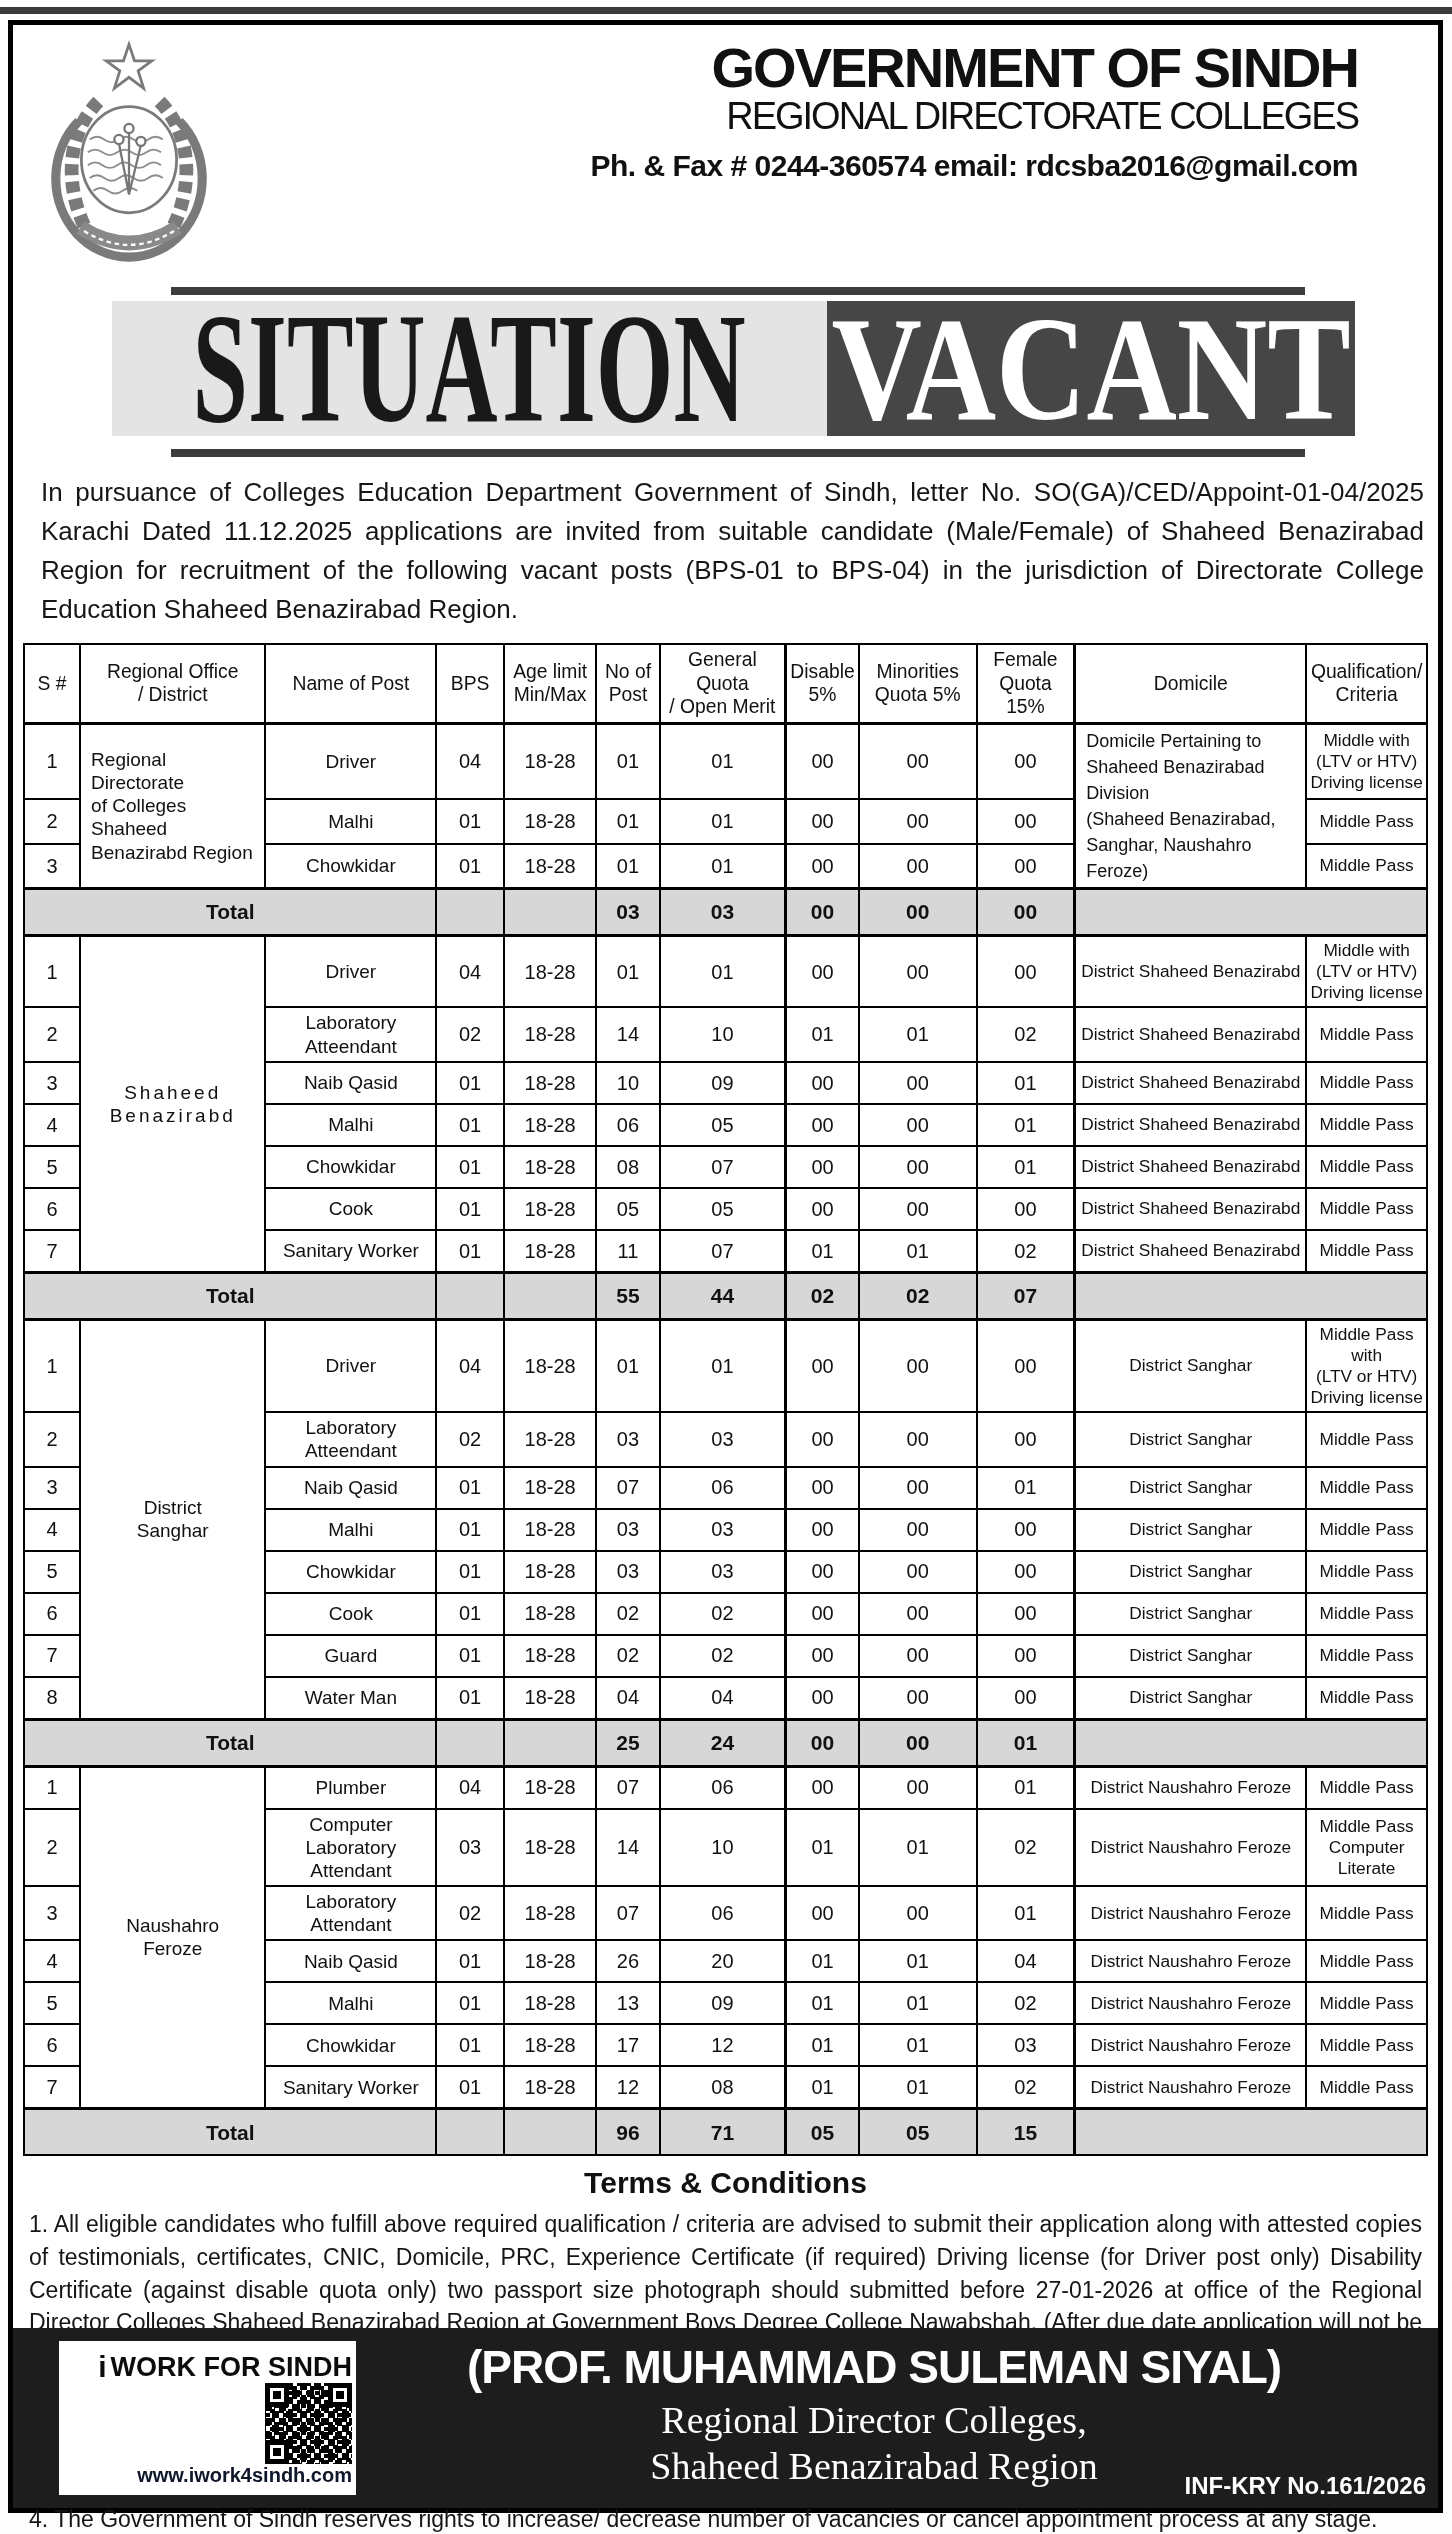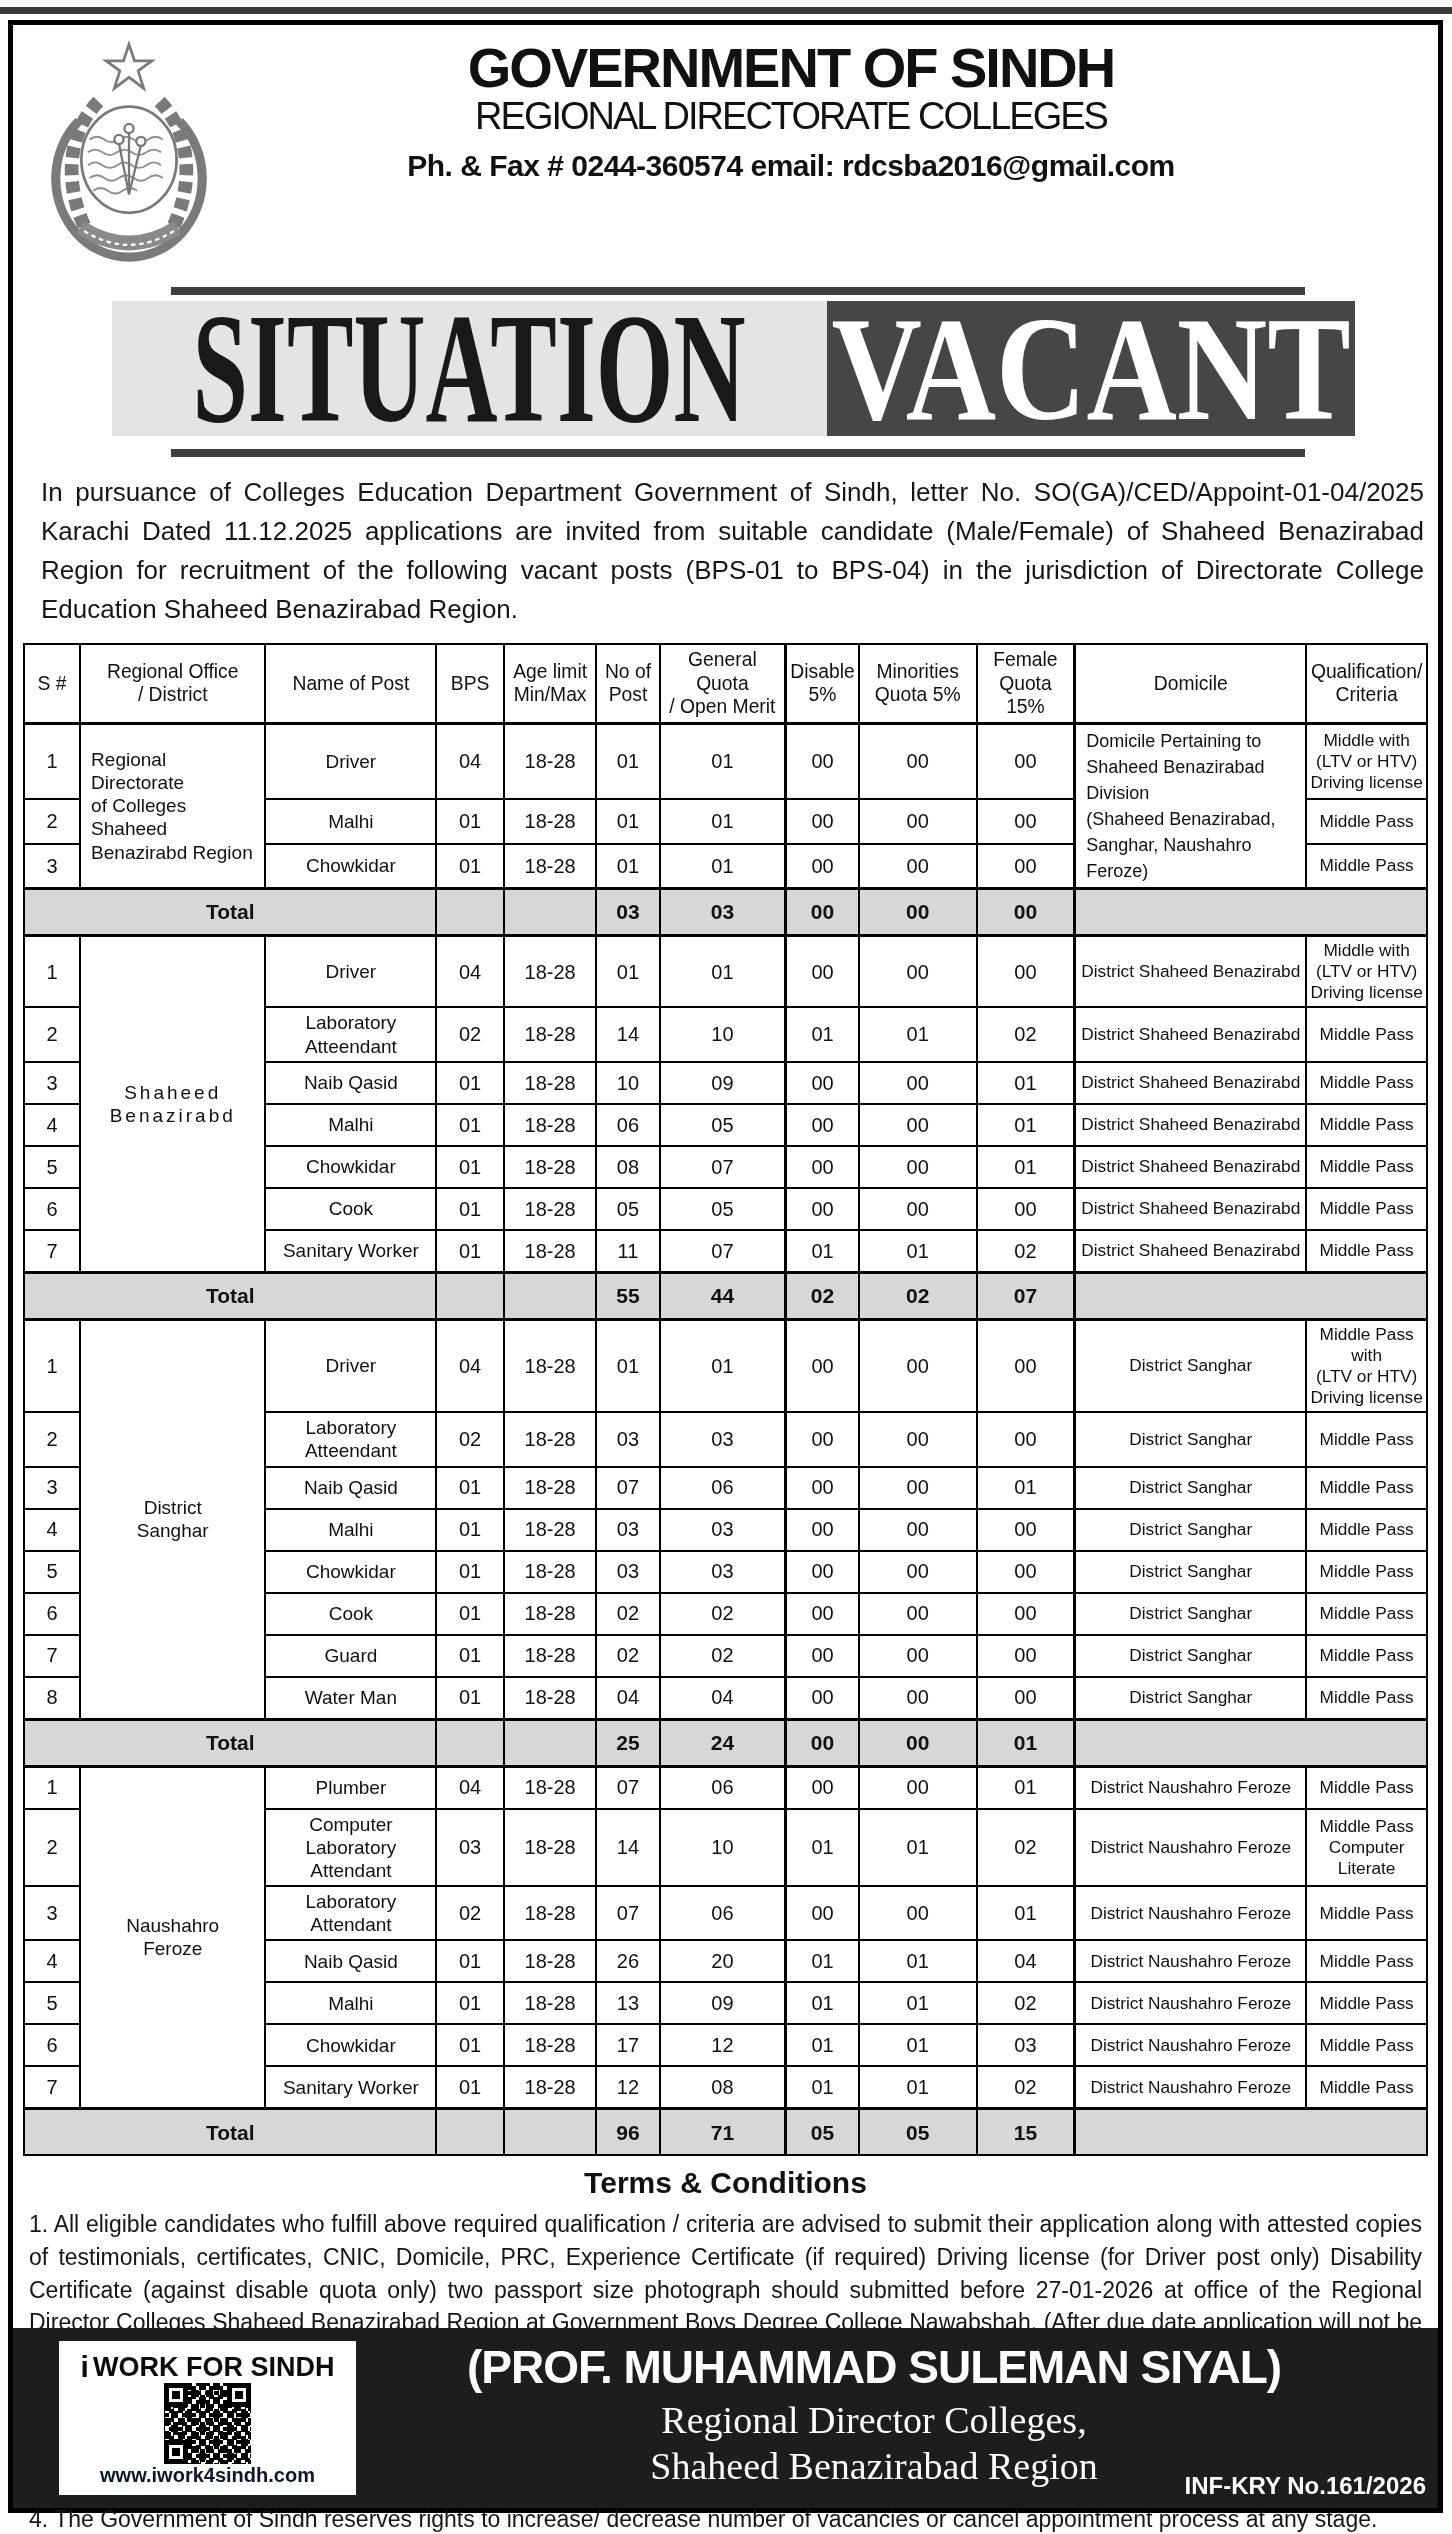--- a/index.html
+++ b/index.html
@@ -8,21 +8,21 @@
     font-family:"Liberation Sans",sans-serif;color:#111;overflow:hidden;
   }
   .top-rule{position:absolute;top:7px;left:0;width:100%;height:7px;background:#3a3a3a;}
   .frame{
     position:absolute;top:20px;left:8px;right:9px;height:2493px;
     border:5px solid #000;background:#fff;box-sizing:border-box;
   }
   
   .hdr{position:relative;padding-top:14px;min-height:242px;}
   .emblem{position:absolute;left:28px;top:12px;width:176px;height:238px;}
-  .hdr-text{text-align:center;padding:0 57px 0 188px;}
+  .hdr-text{text-align:right;padding:0 80px 0 188px;}
   .t1{font-size:56px;font-weight:700;letter-spacing:-2px;line-height:1.04;}
   .t2{font-size:38px;font-weight:400;letter-spacing:-2px;line-height:1.04;}
   .t3{font-size:54px;font-weight:700;letter-spacing:-1px;line-height:1.06;}
   .contact{font-size:30px;font-weight:700;margin-top:12px;letter-spacing:-0.5px;}
   
   .banner{position:relative;height:170px;margin-top:6px;}
   .bar-top{position:absolute;top:0;left:158px;width:1134px;height:8px;background:#3d3d3d;}
   .bar-bottom{position:absolute;bottom:0;left:158px;width:1134px;height:8px;background:#3d3d3d;}
   .banner-row{position:absolute;top:14px;left:99px;height:135px;display:flex;}
   .b-light{width:715px;background:#e4e4e4;display:flex;align-items:center;justify-content:center;overflow:hidden;}
@@ -56,21 +56,21 @@
   .vac-table .cg-r{border-right-width:3px;}
   .vac-table tr.sec-first td{border-top-width:3px;}
   .vac-table tr.total td{background:#d7d7d7;font-weight:700;border-top-width:3px;height:38px;font-size:21px;}
   
   .terms{margin:10px 16px 0 16px;}
   .terms-h{font-size:30px;font-weight:700;text-align:center;margin:2px 0 8px 0;}
   .term{font-size:23px;line-height:1.42;margin:0 0 11px 0;text-align:justify;color:#151515;}
   
   .footer{position:absolute;left:0;right:0;bottom:0;height:180px;background:#1d1d1d;}
   .logo-box{position:absolute;left:46px;top:13px;width:297px;height:154px;background:#fff;
-            display:flex;flex-direction:column;align-items:center;justify-content:space-between;
+            display:flex;flex-direction:column;align-items:flex-end;justify-content:space-between;
             padding:8px 4px;box-sizing:border-box;}
   .brand{font-weight:700;font-size:27px;letter-spacing:0;color:#0c0c0c;white-space:nowrap;}
   .brand .i-mark{display:inline-block;font-size:30px;margin-right:4px;position:relative;top:1px;}
   .qr{width:87px;height:87px;position:relative;
       background:
         repeating-conic-gradient(#000 0 25%, #fff 0 50%) 0 0 / 14px 14px,
         repeating-conic-gradient(#000 0 25%, #fff 0 50%) 5px 3px / 9px 9px;
       background-blend-mode:multiply;}
   .qr .fp{position:absolute;width:24px;height:24px;border:5px solid #000;background:#fff;box-sizing:border-box;}
   .qr .fp::after{content:"";position:absolute;inset:3px;background:#000;}

